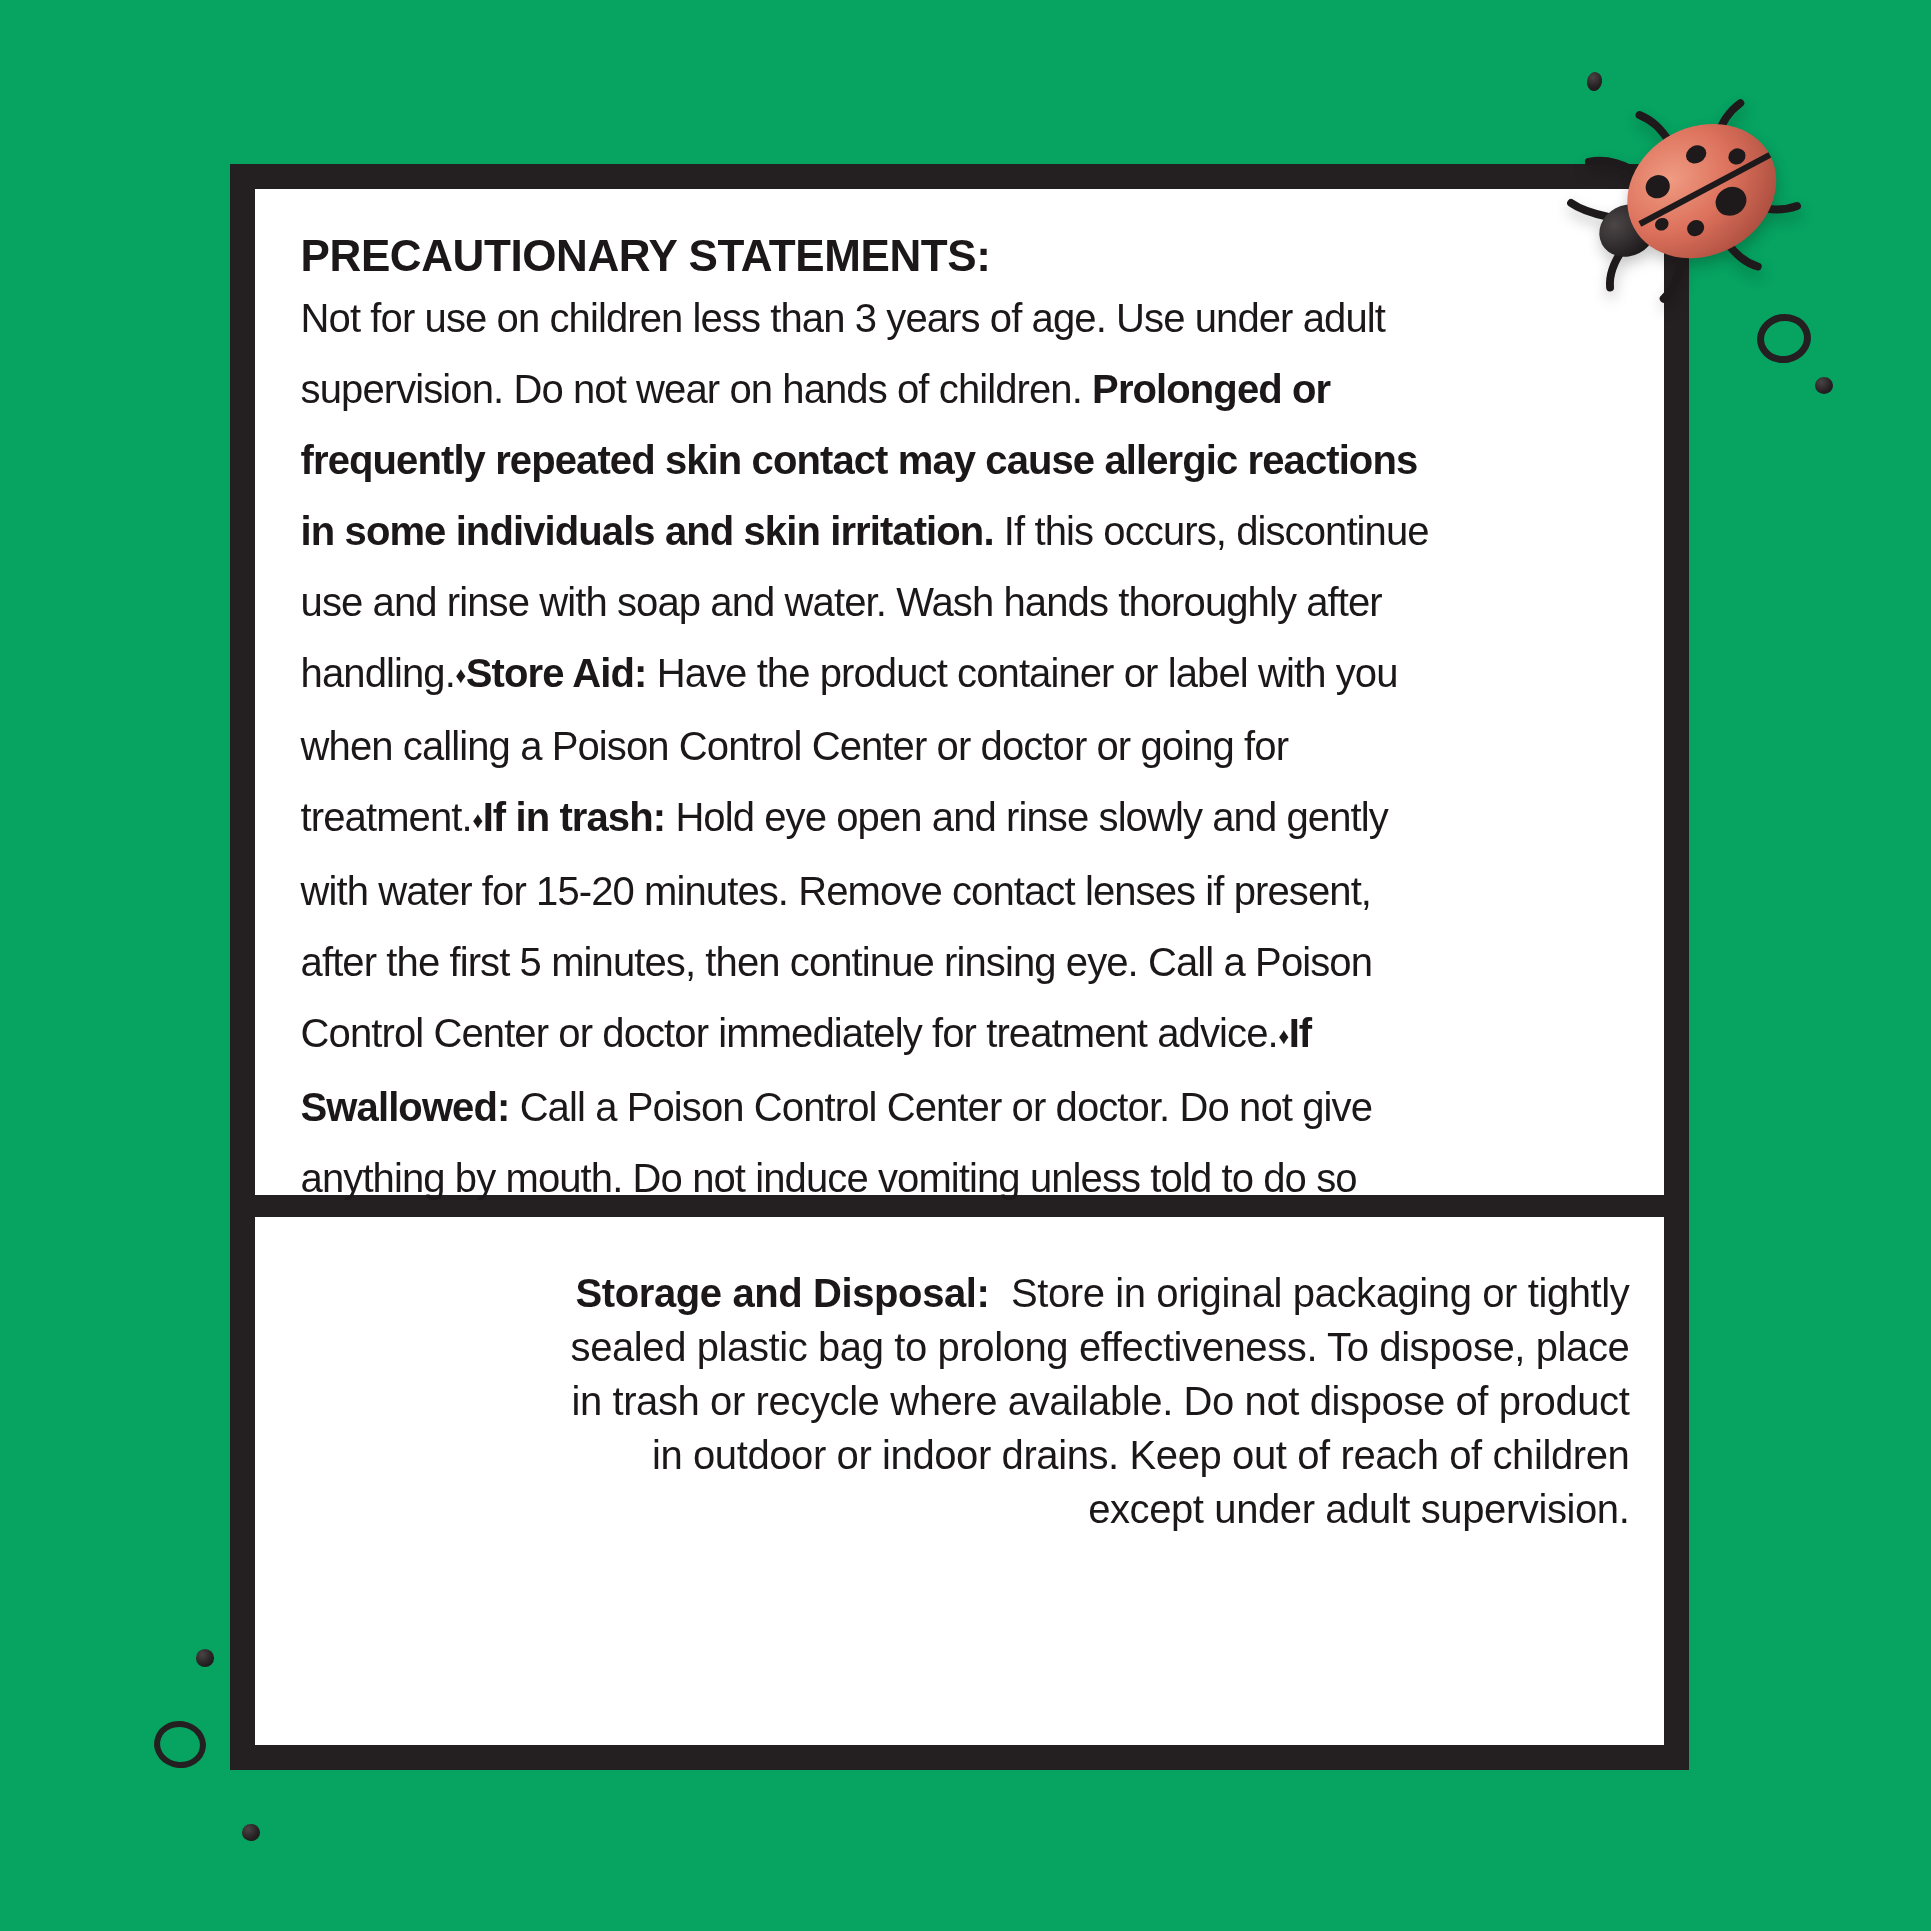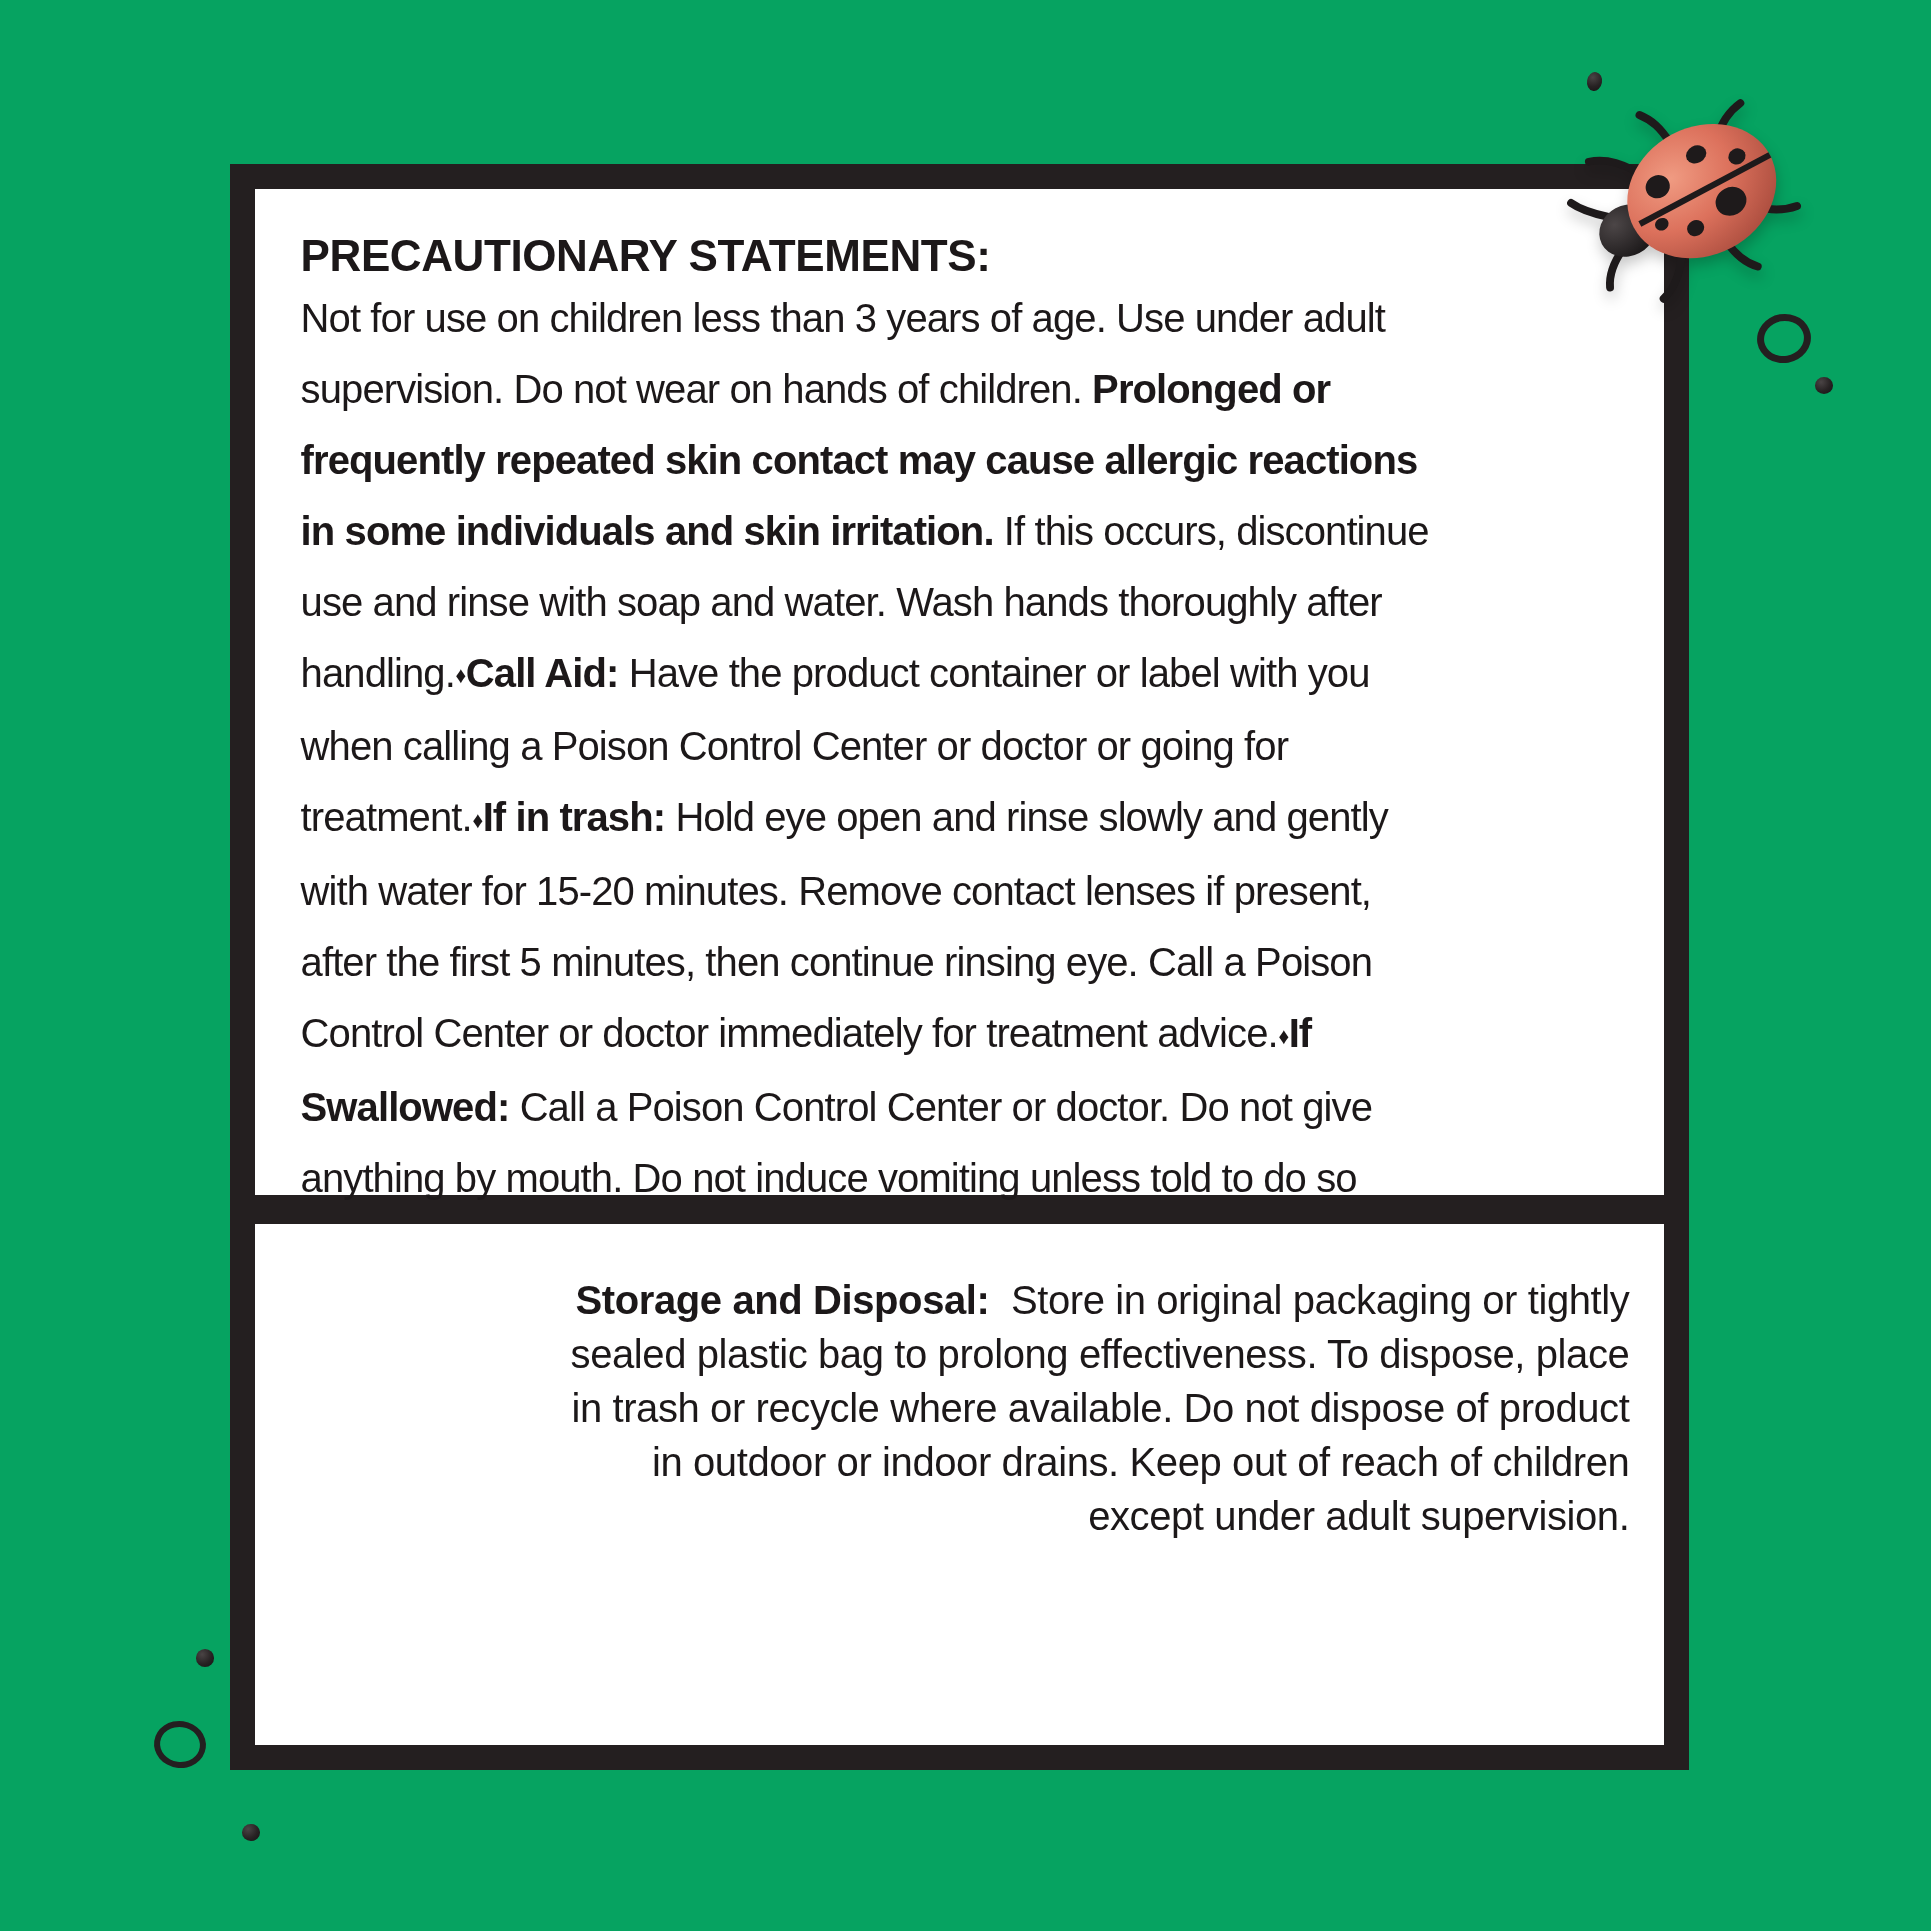--- a/index.html
+++ b/index.html
@@ -20,21 +20,21 @@
     position: absolute;
     left: 230px;
     top: 164px;
     width: 1459px;
     height: 1606px;
     background: #241f20;
     box-sizing: border-box;
     padding: 24.6px;
     display: flex;
     flex-direction: column;
-    gap: 29px;
+    gap: 22px;
   }
   .panel {
     background: #ffffff;
     box-sizing: border-box;
   }
   .panel-precautionary {
     height: 1006px;
     padding: 40px 35px 0 46px;
   }
   .panel-directions {
@@ -108,21 +108,21 @@
 
   <div class="frame">
 
     <section class="panel panel-precautionary">
       <h2 class="title">PRECAUTIONARY STATEMENTS:</h2>
       <p class="body">Not for use on children less than 3 years of age. Use under adult
 supervision. Do not wear on hands of children. <b>Prolonged or
 frequently repeated skin contact may cause allergic reactions
 in some individuals and skin irritation.</b> If this occurs, discontinue
 use and rinse with soap and water. Wash hands thoroughly after
-handling.<span class="dia">♦</span><b>Call Aid:</b> Have the product container or label with you
+handling.<span class="dia">♦</span><b>Store Aid:</b> Have the product container or label with you
 when calling a Poison Control Center or doctor or going for
 treatment.<span class="dia">♦</span><b>If in trash:</b> Hold eye open and rinse slowly and gently
 with water for 15-20 minutes. Remove contact lenses if present,
 after the first 5 minutes, then continue rinsing eye. Call a Poison
 Control Center or doctor immediately for treatment advice.<span class="dia">♦</span><b>If
 Swallowed:</b> Call a Poison Control Center or doctor. Do not give
 anything by mouth. Do not induce vomiting unless told to do so
 by a Poison Control Center or doctor. Do not give anything by
 mouth to an unconscious person.&nbsp; If you suspect a reaction to
 this product, discontinue use, wash treated skin with soap and

